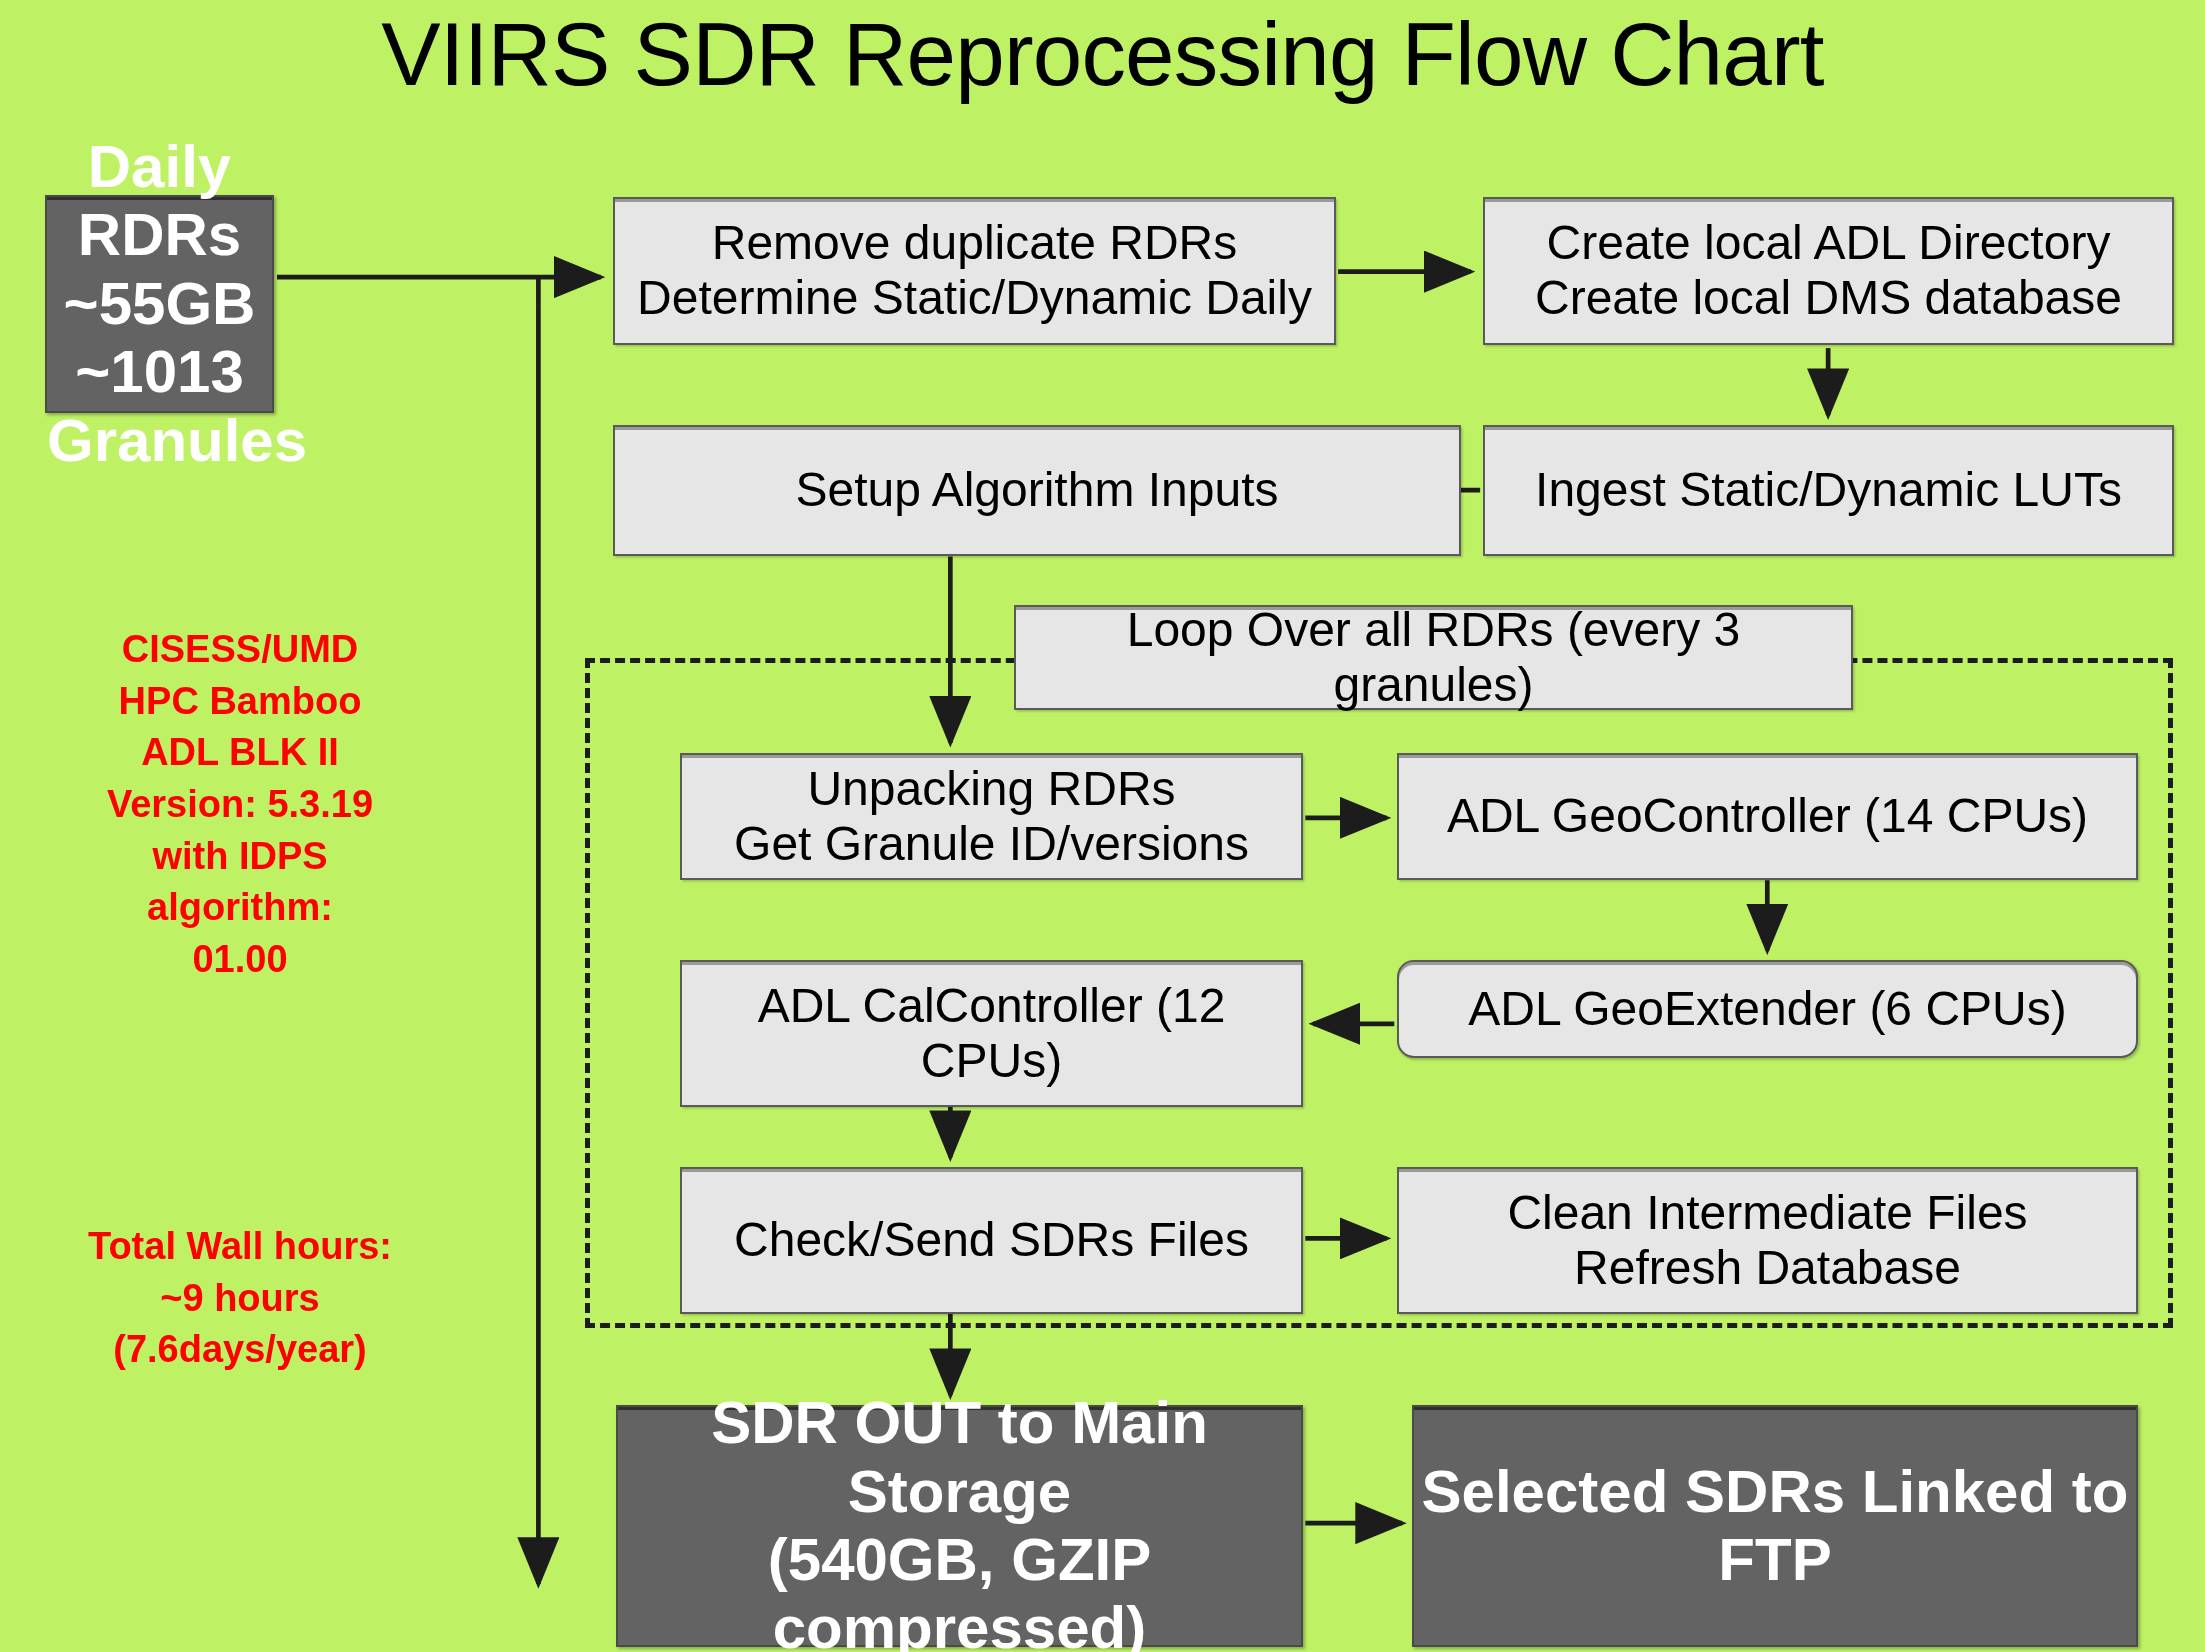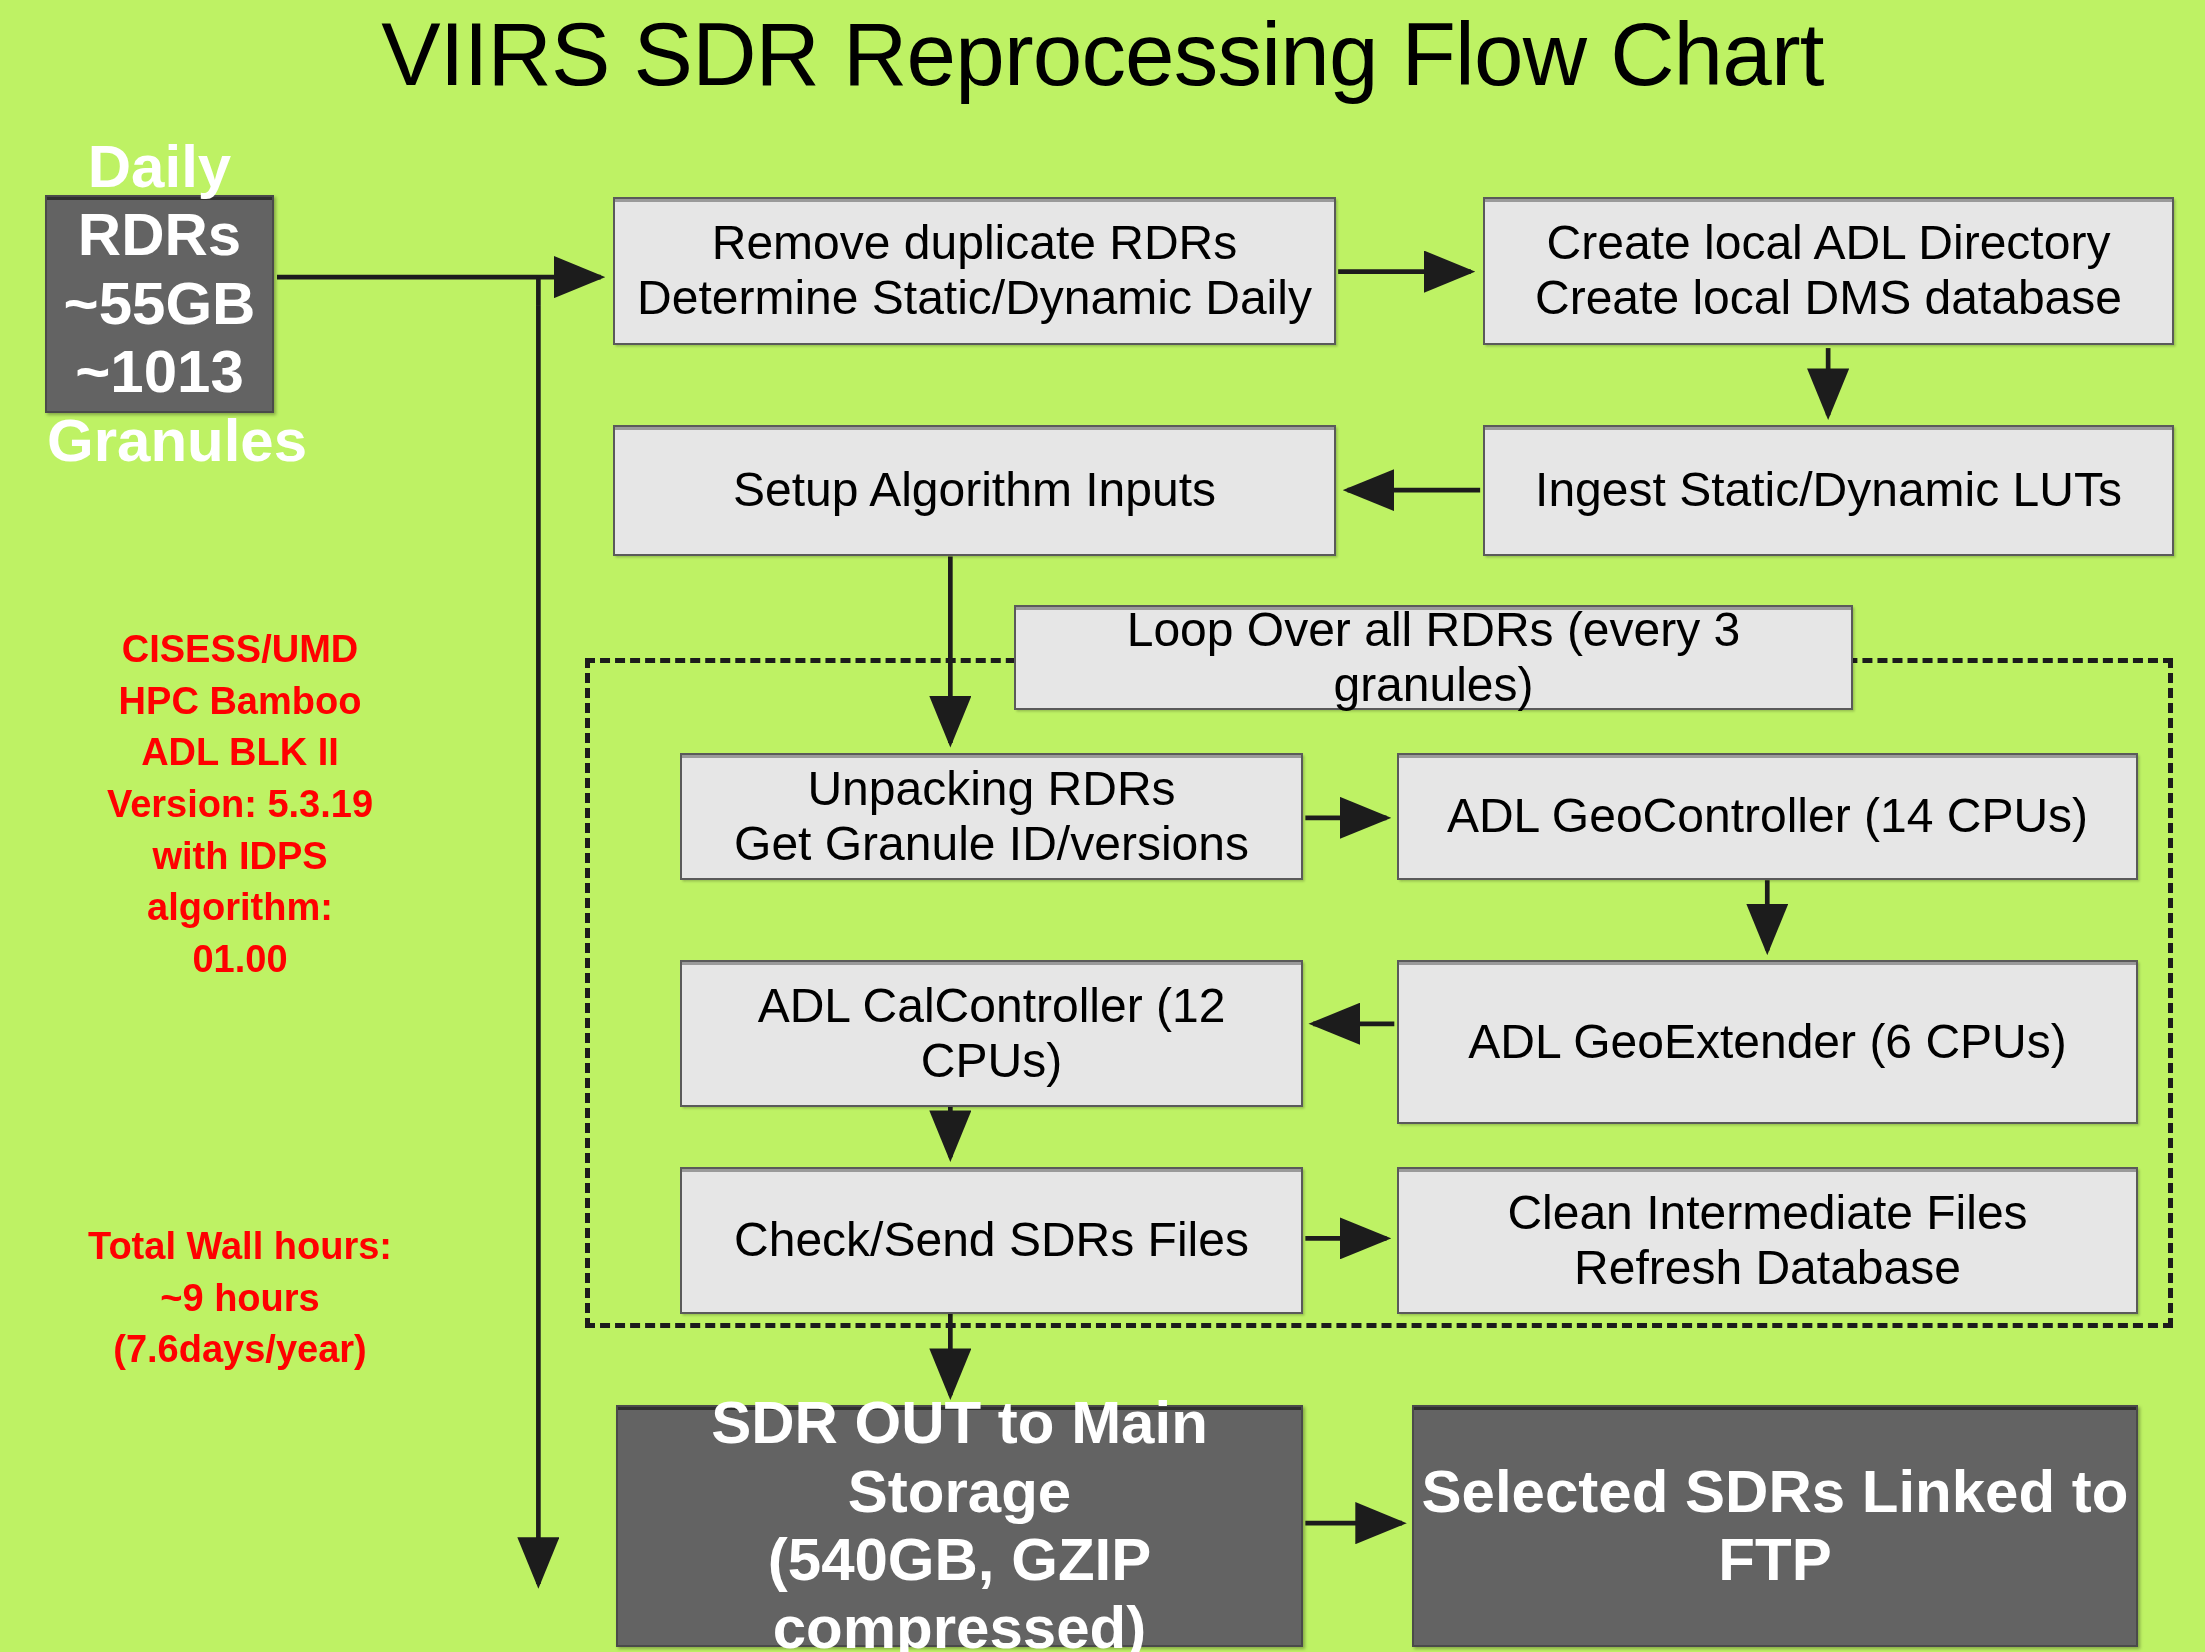--- a/index.html
+++ b/index.html
@@ -164,21 +164,21 @@
   <div class="node light" style="left:613px; top:197px; width:723px; height:148px;">
     <span class="node-text">Remove duplicate RDRs
 Determine Static/Dynamic Daily</span>
   </div>
 
   <div class="node light" style="left:1483px; top:197px; width:691px; height:148px;">
     <span class="node-text">Create local ADL Directory
 Create local DMS database</span>
   </div>
 
-  <div class="node light" style="left:613px; top:425px; width:723px; height:131px;">
+  <div class="node light" style="left:613px; top:425px; width:848px; height:131px;">
     <span class="node-text">Setup Algorithm Inputs</span>
   </div>
 
   <div class="node light" style="left:1483px; top:425px; width:691px; height:131px;">
     <span class="node-text">Ingest Static/Dynamic LUTs</span>
   </div>
 
   <div class="node light loop-header" style="left:1014px; top:605px; width:839px; height:105px;">
     <span class="node-text">Loop Over all RDRs (every 3 granules)</span>
   </div>
@@ -189,21 +189,21 @@
   </div>
 
   <div class="node light" style="left:1397px; top:753px; width:741px; height:127px;">
     <span class="node-text">ADL GeoController (14 CPUs)</span>
   </div>
 
   <div class="node light" style="left:680px; top:960px; width:623px; height:147px;">
     <span class="node-text">ADL CalController (12 CPUs)</span>
   </div>
 
-  <div class="node light" style="left:1397px; top:960px; width:741px; height:164px;">
+  <div class="node light" style="left:1397px; top:960px; width:741px; height:98px;border-radius:17px;">
     <span class="node-text">ADL GeoExtender (6 CPUs)</span>
   </div>
 
   <div class="node light" style="left:680px; top:1167px; width:623px; height:147px;">
     <span class="node-text">Check/Send SDRs Files</span>
   </div>
 
   <div class="node light" style="left:1397px; top:1167px; width:741px; height:147px;">
     <span class="node-text">Clean Intermediate Files
 Refresh Database</span>

